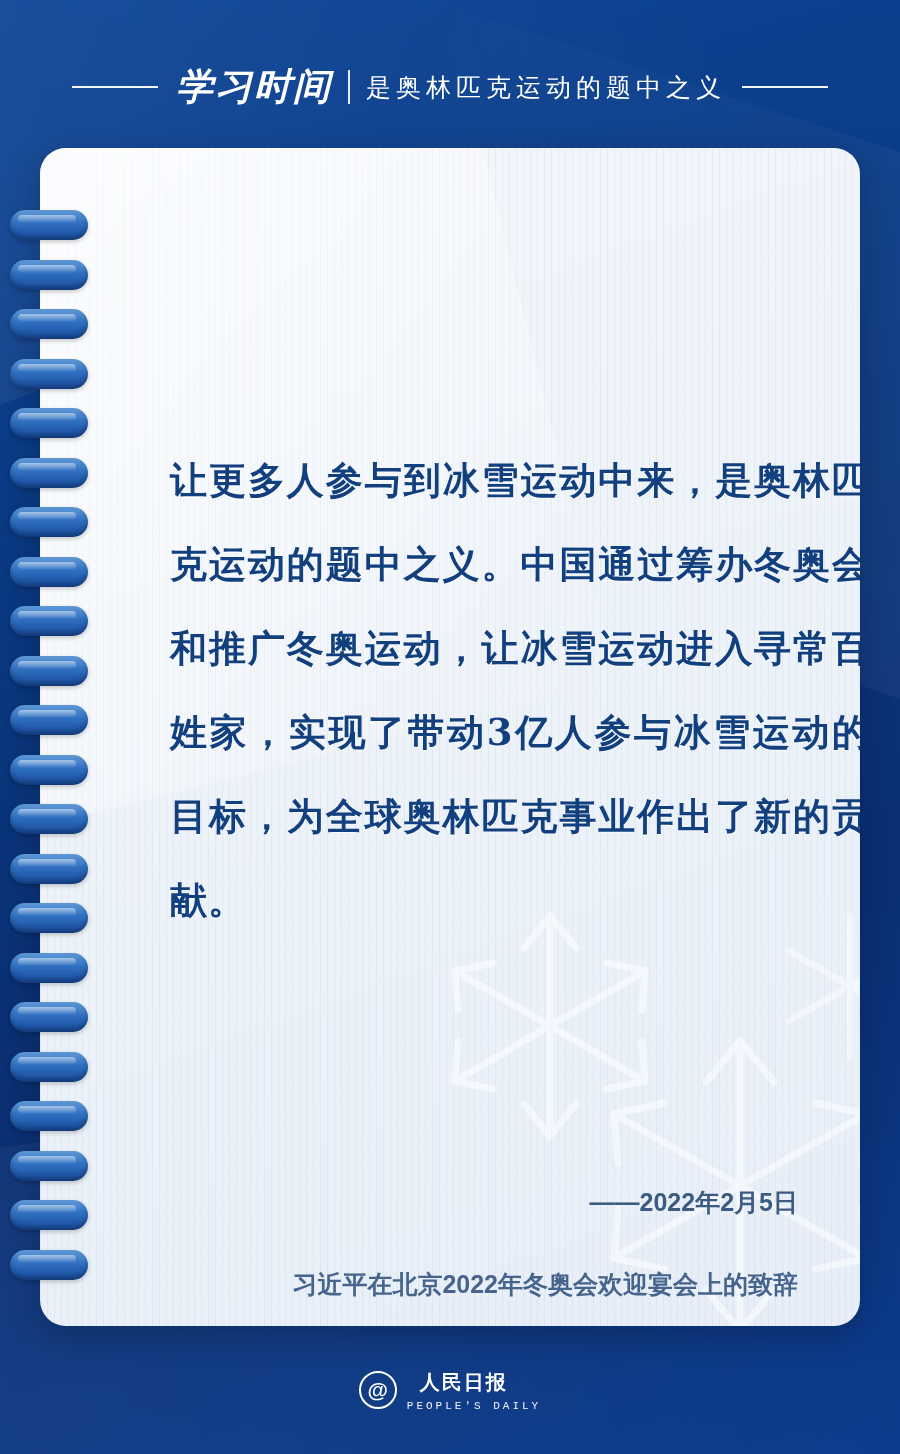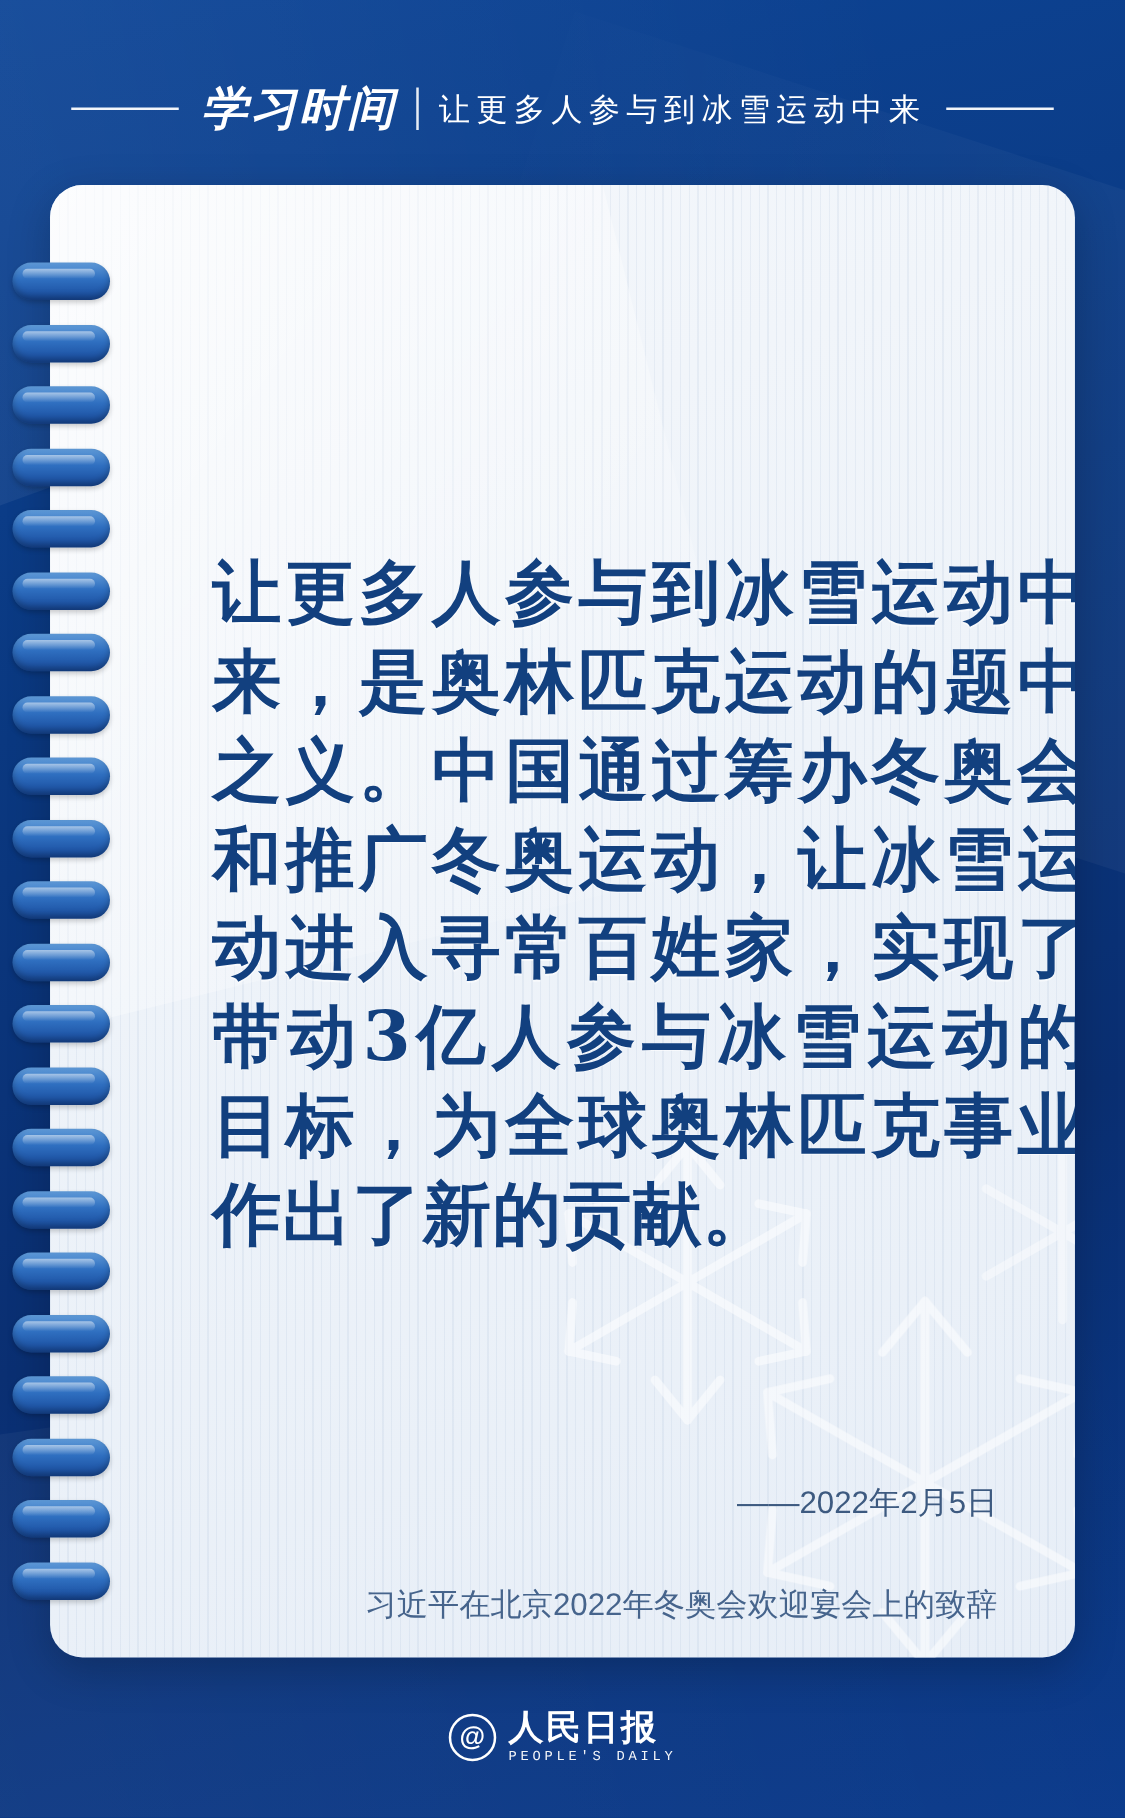--- a/index.html
+++ b/index.html
@@ -155,38 +155,39 @@
 
   
   .quote {
     position: absolute;
     left: 130px;
     top: 290px;
     width: 700px;
     color: #12407f;
     font-family: "DejaVu Serif", "Liberation Serif", serif;
     font-weight: bold;
-    font-size: 55px;
-    line-height: 71px;
+    font-size: 37px;
+    line-height: 84px;
     letter-spacing: 1px;
     text-align: justify;
     text-shadow: 0 1px 0 rgba(255,255,255,0.6);
   }
 
   
   .attribution {
     position: absolute;
     right: 62px;
     top: 1035px;
     width: 700px;
     text-align: right;
     color: #3d5a80;
     font-family: "Liberation Sans", sans-serif;
     font-size: 25px;
     line-height: 38px;
+    font-weight: bold;
   }
   .attribution .line2 { color: #46648c; margin-top: 44px; }
 
   
   .footer {
     position: absolute;
     left: 0;
     bottom: 40px;
     width: 900px;
     display: flex;
@@ -203,25 +204,26 @@
     font-size: 21px;
     font-weight: bold;
     display: flex;
     align-items: center;
     justify-content: center;
     font-family: "Liberation Sans", sans-serif;
   }
   .footer-text { display: flex; flex-direction: column; align-items: flex-start; }
   .footer-cn {
     color: #ffffff;
-    font-size: 28px;
+    font-size: 20px;
     font-weight: bold;
     letter-spacing: 2px;
     line-height: 32px;
     font-family: "Liberation Sans", sans-serif;
+    margin-left: 13px;
   }
   .footer-en {
     color: #ffffff;
     font-size: 11px;
     letter-spacing: 3px;
     line-height: 16px;
     opacity: 0.95;
     font-family: Liberation Mono, monospace;
   }
 </style>
@@ -231,21 +233,21 @@
 <div class="poster">
 
   <div class="bg-streak s1"></div>
   <div class="bg-streak s2"></div>
   <div class="bg-streak s3"></div>
 
   <div class="header">
     <div class="header-rule left"></div>
     <div class="brand">学习时间</div>
     <div class="header-divider"></div>
-    <div class="header-sub">让更多人参与到冰雪运动中来</div>
+    <div class="header-sub">是奥林匹克运动的题中之义</div>
     <div class="header-rule right"></div>
   </div>
 
   <div class="card">
     <div class="card-texture"></div>
     <div class="card-sheen"></div>
 
     <svg class="snowflakes" viewBox="0 0 520 520" aria-hidden="true">
       <g stroke="#ffffff" stroke-width="7" stroke-linecap="round" fill="none" opacity="0.95">
         <g transform="translate(170,190)">

